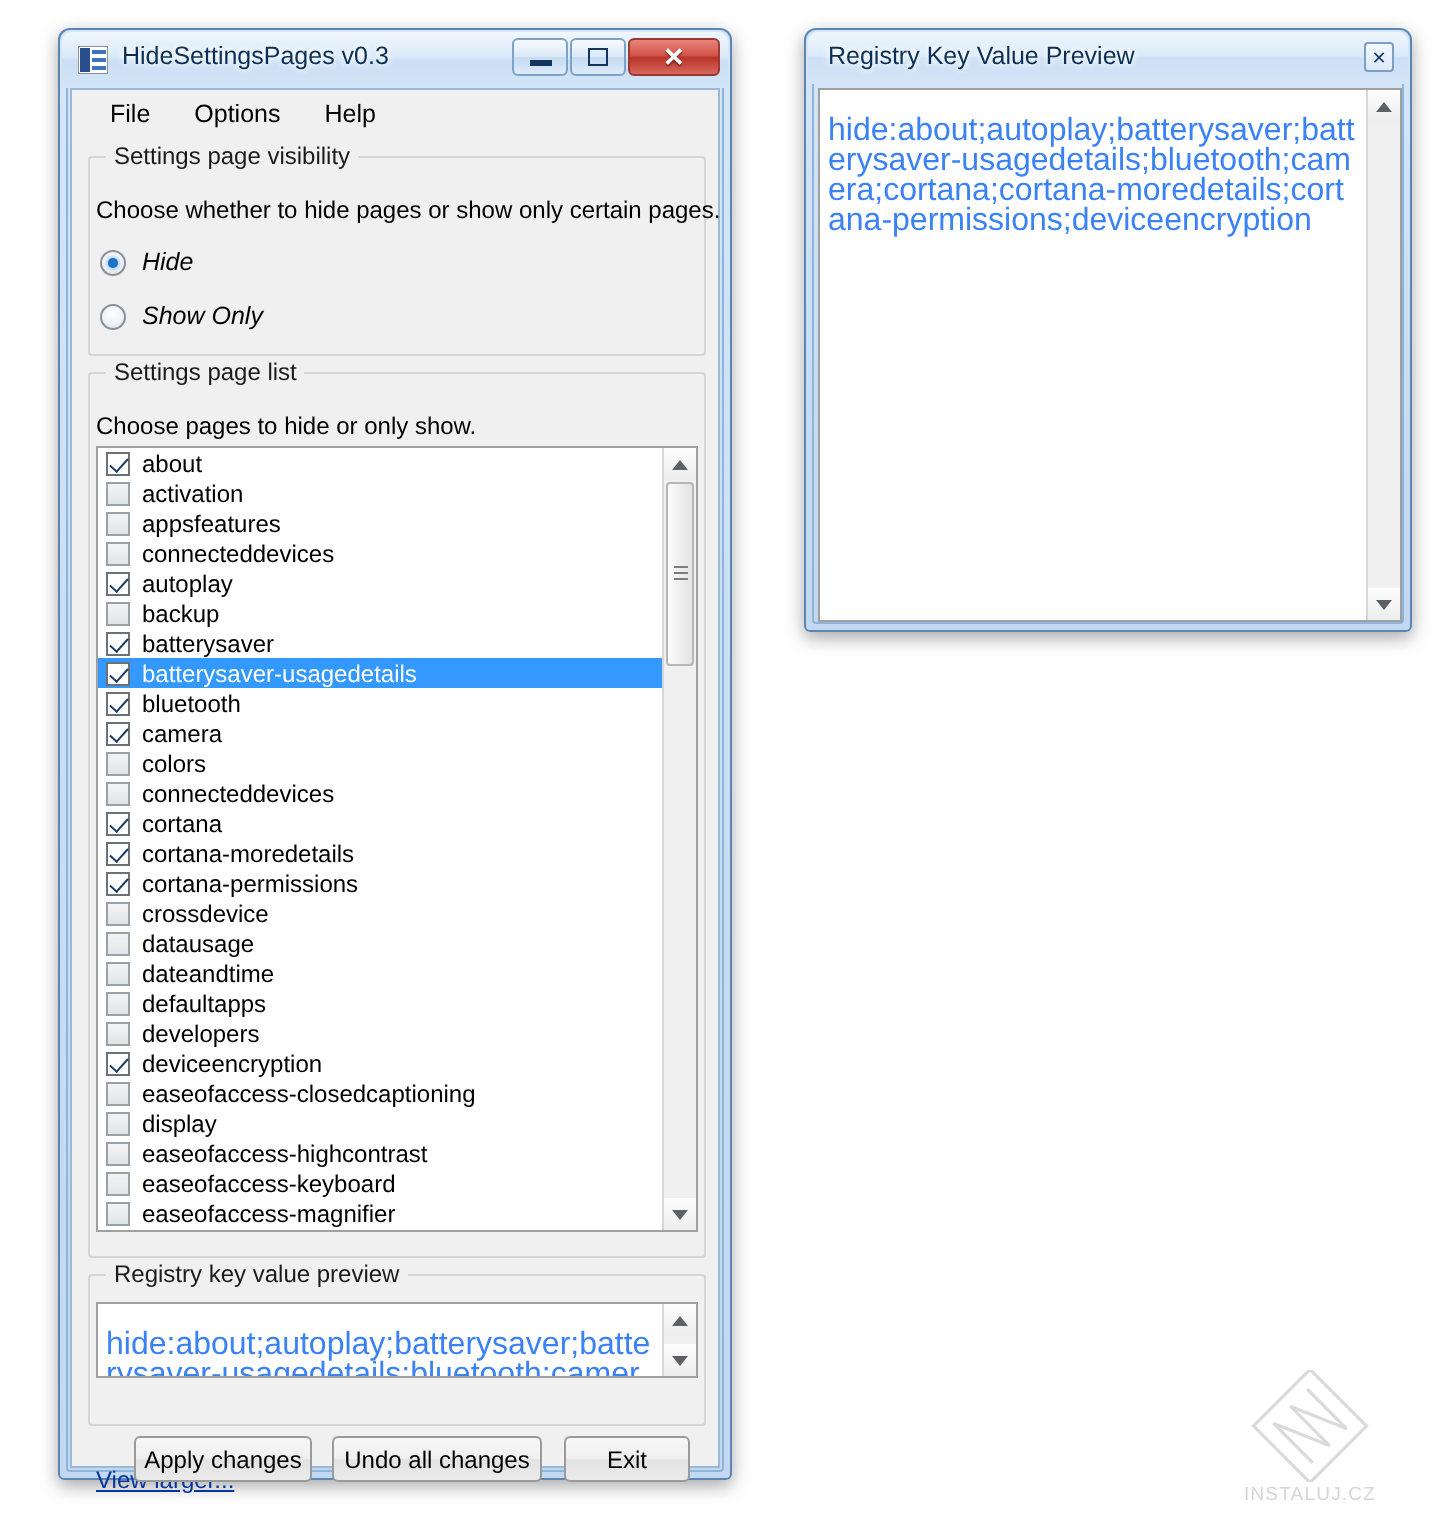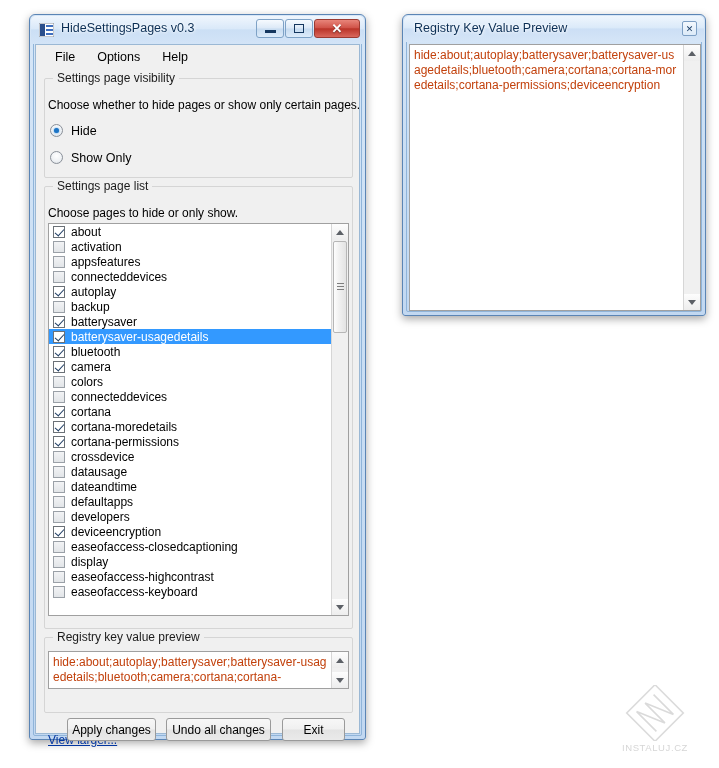--- a/index.html
+++ b/index.html
@@ -91,21 +91,21 @@
   }
   .group > .legend {
     position: absolute; top: -8px; left: 8px;
     background: #f0f0f0; padding: 0 4px;
     font-size: 12px; color: #1b1b1b; white-space: nowrap;
   }
 
   .helptext { position: absolute; font-size: 12px; color: #000; white-space: nowrap; }
 
   
-  .radio-row { position: absolute; display: flex; align-items: flex-start; cursor: pointer; }
+  .radio-row { position: absolute; display: flex; align-items: flex-end; cursor: pointer; font-style: italic; }
   .radio {
     width: 13px; height: 13px; border-radius: 50%;
     border: 1px solid #8a9099;
     background: radial-gradient(circle at 50% 35%, #ffffff 0%, #eef1f4 60%, #d3d9df 100%);
     position: relative; flex: 0 0 auto;
   }
   .radio.on::after {
     content: ""; position: absolute; left: 3px; top: 3px;
     width: 5px; height: 5px; border-radius: 50%;
     background: #1d74c4;
@@ -171,22 +171,22 @@
   .sb-grip i { display:block; height:1px; background:#7d7d7d; margin-bottom:2px; }
 
   
   .textbox {
     position: absolute;
     background: #ffffff;
     border: 1px solid #a0a0a0;
     overflow: hidden;
   }
   .tb-text {
-    position: absolute; left: 4px; top: 3px; right: 20px;
-    font-size: 12px; color: #c2410c; line-height: 15px;
+    position: absolute; left: 4px; top: 13px; right: 20px;
+    font-size: 16px; color: #3b82f6; line-height: 15px;
     word-break: break-all; white-space: normal;
   }
   .tb-scroll {
     position: absolute; right: 0; top: 0; bottom: 0; width: 17px;
     background: #f0f0f0; border-left: 1px solid #d6d6d6;
   }
 
   .linklike {
     position: absolute; font-size: 12px; color: #0437a0;
     text-decoration: underline; cursor: pointer; white-space: nowrap;
@@ -388,20 +388,24 @@
               <span class="ltext">display</span>
             </div>
             <div class="lrow">
               <span class="cbx"></span>
               <span class="ltext">easeofaccess-highcontrast</span>
             </div>
             <div class="lrow">
               <span class="cbx"></span>
               <span class="ltext">easeofaccess-keyboard</span>
             </div>
+            <div class="lrow">
+              <span class="cbx"></span>
+              <span class="ltext">easeofaccess-magnifier</span>
+            </div>
           </div>
 
         <div class="vscroll">
           <div class="sb-arrow up">
             <span class="tri up"></span>
           </div>
           <div class="sb-thumb" style="top:17px; height:92px;">
             <span class="sb-grip">
               <i></i>
                 <i></i>

